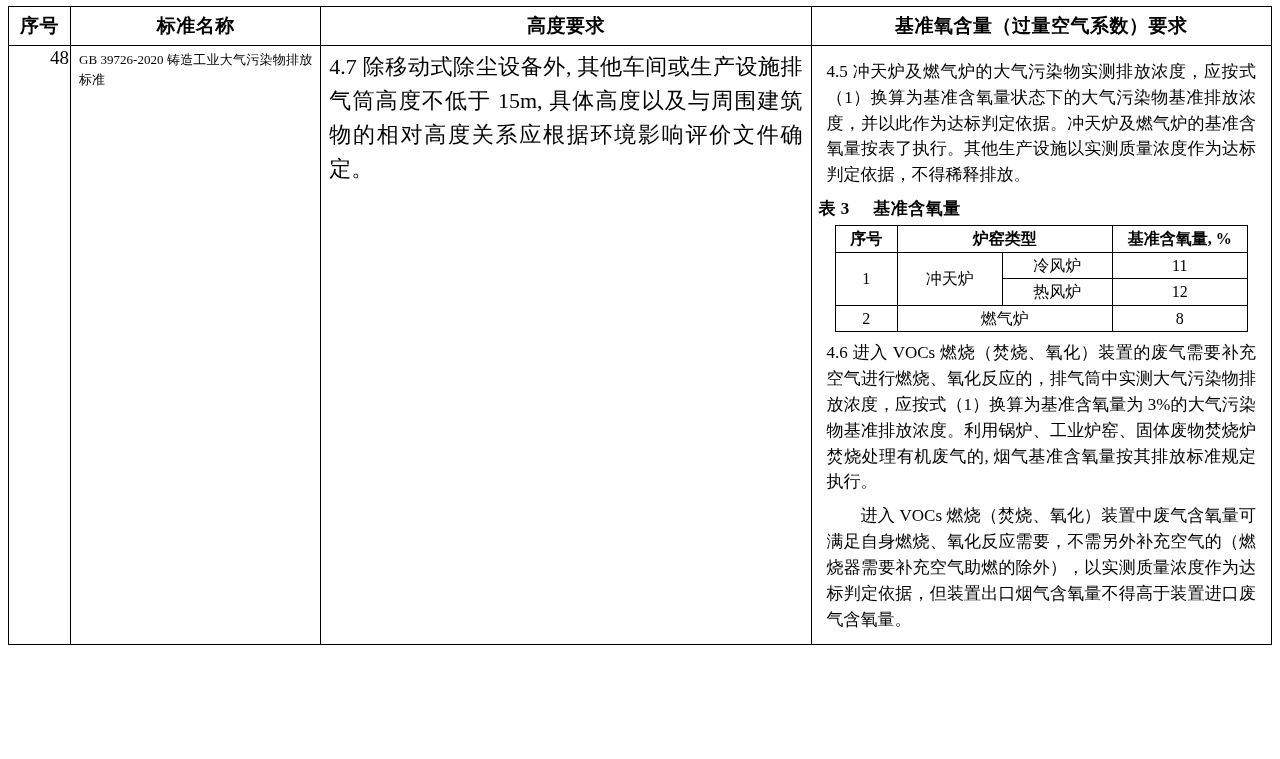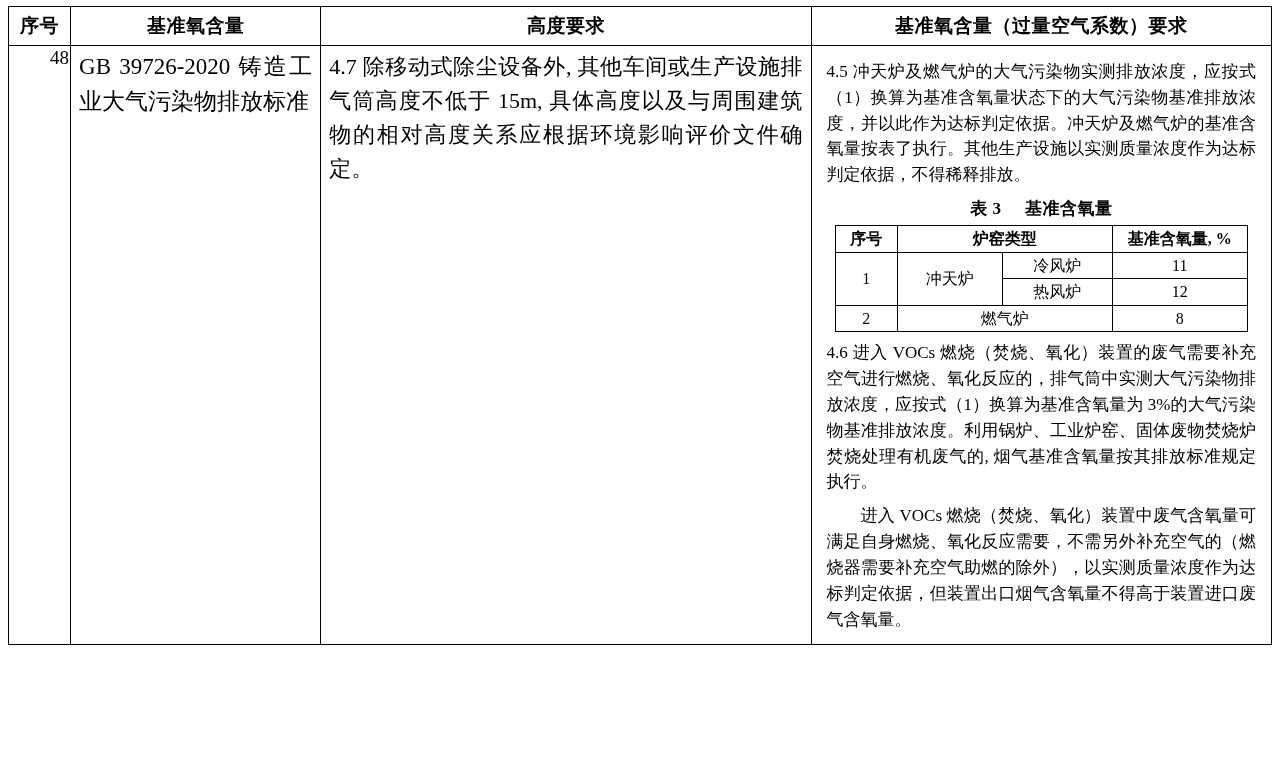--- a/index.html
+++ b/index.html
@@ -43,21 +43,21 @@
   col.c-name { width: 250px; }
   col.c-height { width: 490px; }
   col.c-oxygen { width: 460px; }
 
   td.seq {
     text-align: right;
     vertical-align: middle;
     font-size: 19px;
   }
   td.name {
-    font-size: 23px;
+    font-size: 13px;
     vertical-align: middle;
     padding: 4px 8px;
     line-height: 1.5;
     text-align: justify;
     text-justify: inter-ideograph;
   }
   td.height {
     font-size: 22px;
     vertical-align: middle;
     padding: 4px 8px;
@@ -76,21 +76,21 @@
     text-align: justify;
     text-justify: inter-ideograph;
   }
   .para.indent {
     text-indent: 2em;
   }
   .inner-wrap {
     margin: 3px 0 2px 0;
   }
   .inner-title {
-    text-align: center;
+    text-align: left;
     font-weight: bold;
     font-size: 17px;
     margin: 2px 0 3px 0;
     letter-spacing: 0.5px;
   }
   .inner-title .gap {
     display: inline-block;
     width: 14px;
   }
   table.inner {
@@ -122,21 +122,21 @@
   <table class="main">
     <colgroup>
       <col class="c-seq">
       <col class="c-name">
       <col class="c-height">
       <col class="c-oxygen">
     </colgroup>
     <thead>
       <tr>
         <th>序号</th>
-        <th>基准氧含量</th>
+        <th>标准名称</th>
         <th>高度要求</th>
         <th>基准氧含量（过量空气系数）要求</th>
       </tr>
     </thead>
     <tbody>
       <tr>
         <td class="seq">48</td>
         <td class="name">GB 39726-2020 铸造工业大气污染物排放标准</td>
         <td class="height">4.7 除移动式除尘设备外, 其他车间或生产设施排气筒高度不低于 15m, 具体高度以及与周围建筑物的相对高度关系应根据环境影响评价文件确定。</td>
         <td class="oxygen">

